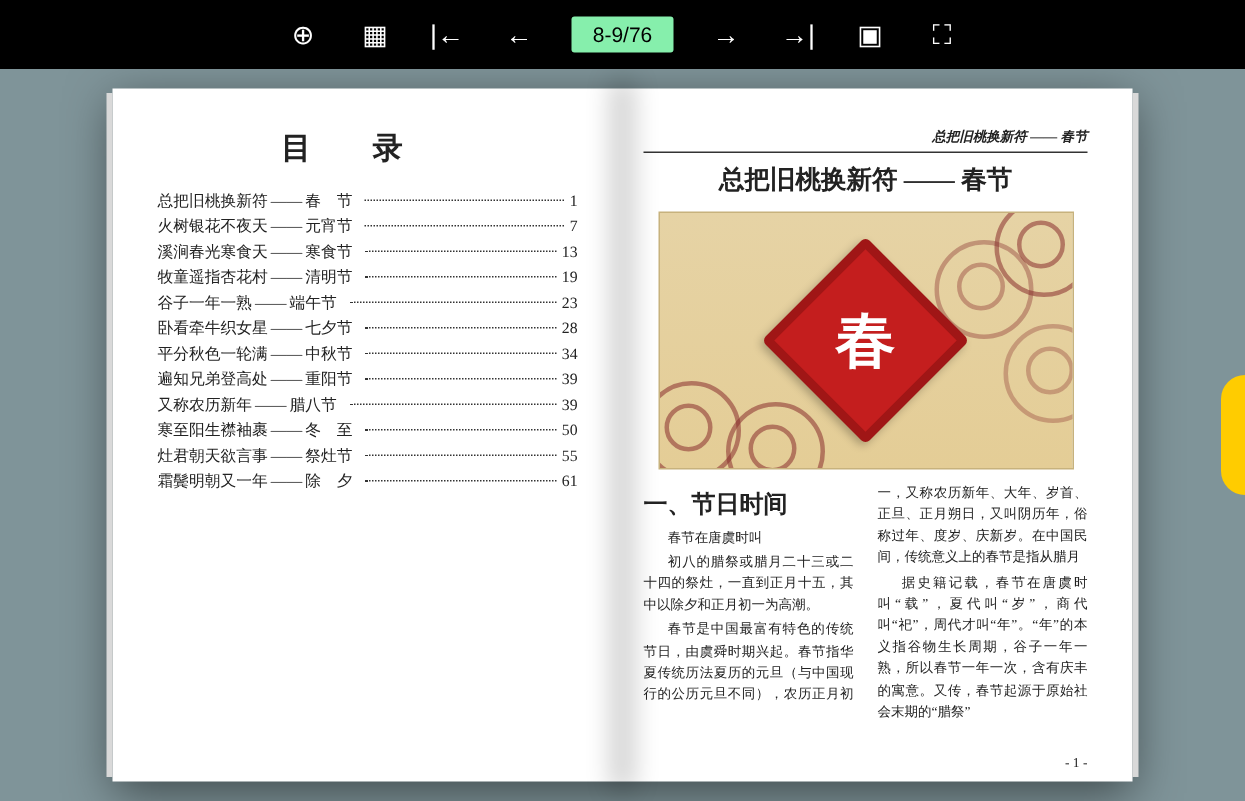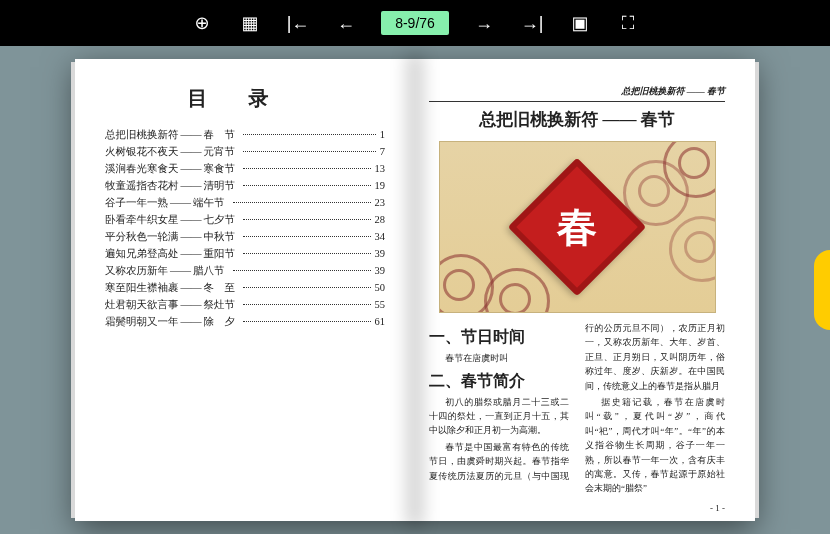--- a/index.html
+++ b/index.html
@@ -240,21 +240,20 @@
         <div class="swirl s3"></div>
         <div class="swirl s4"></div>
         <div class="swirl s5"></div>
         <div class="diamond"></div>
         <div class="chun">春</div>
       </div>
 
       <div class="cols">
         <h4>一、节日时间</h4>
         <p>春节在唐虞时叫</p>
-        <h4>二、春节简介</h4>
         <p>初八的腊祭或腊月二十三或二十四的祭灶，一直到正月十五，其中以除夕和正月初一为高潮。</p>
         <p>春节是中国最富有特色的传统节日，由虞舜时期兴起。春节指华夏传统历法夏历的元旦（与中国现行的公历元旦不同），农历正月初一，又称农历新年、大年、岁首、正旦、正月朔日，又叫阴历年，俗称过年、度岁、庆新岁。在中国民间，传统意义上的春节是指从腊月</p>
         <p>据史籍记载，春节在唐虞时叫“载”，夏代叫“岁”，商代叫“祀”，周代才叫“年”。“年”的本义指谷物生长周期，谷子一年一熟，所以春节一年一次，含有庆丰的寓意。又传，春节起源于原始社会末期的“腊祭”</p>
       </div>
 
       <div class="pg-num">- 1 -</div>
     </div>
   </div>
 </div>
 

